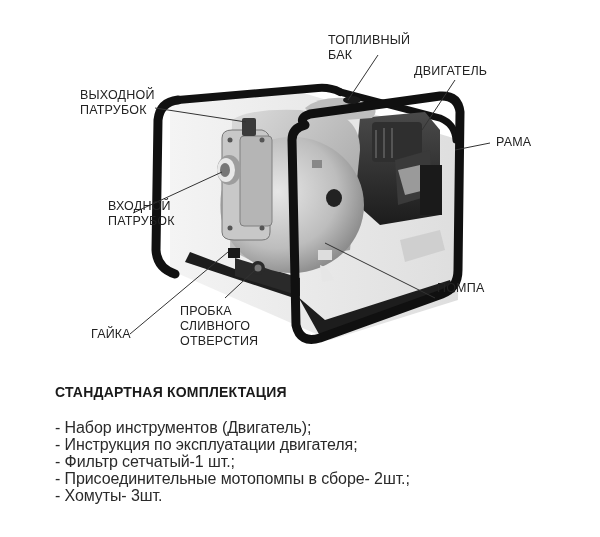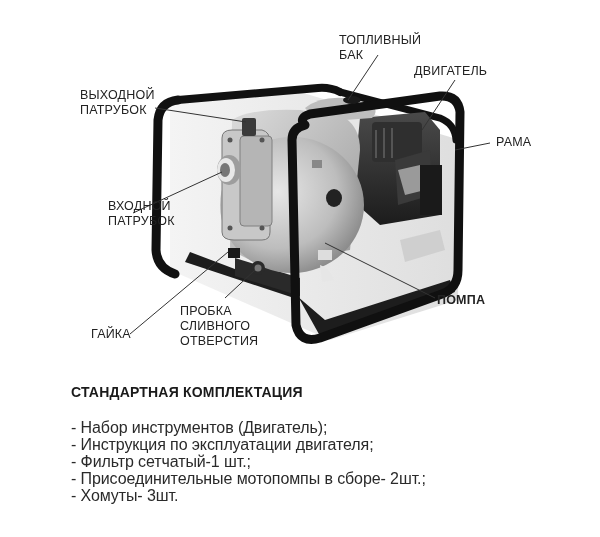--- a/index.html
+++ b/index.html
@@ -12,21 +12,21 @@
     .callout {
       position: absolute;
       font-size: 12.5px;
       line-height: 15px;
       letter-spacing: 0.2px;
       color: #222;
       white-space: nowrap;
     }
     .callout span { display: block; }
 
-    .kit { position: absolute; left: 55px; top: 384px; width: 500px; margin-left: 16px; }
+    .kit { position: absolute; left: 55px; top: 384px; width: 500px; }
     .kit-title {
       font-size: 14px;
       font-weight: bold;
       color: #1a1a1a;
       letter-spacing: 0.2px;
       margin-bottom: 19px;
     }
     .kit-list { list-style: none; }
     .kit-list li {
       font-size: 16px;
@@ -137,21 +137,21 @@
       <line x1="455" y1="80" x2="422" y2="130"></line>
       <line x1="155" y1="108" x2="246" y2="122"></line>
       <line x1="490" y1="143" x2="455" y2="150"></line>
       <line x1="133" y1="213" x2="222" y2="172"></line>
       <line x1="130" y1="334" x2="228" y2="252"></line>
       <line x1="225" y1="298" x2="255" y2="270"></line>
       <line x1="435" y1="298" x2="325" y2="243"></line>
     </g>
   </svg>
 
-  <div class="callout" style="left:339px; top:33px;">
+  <div class="callout" style="left:328px; top:33px;">
     <span>ТОПЛИВНЫЙ</span>
     <span>БАК</span>
   </div>
 
   <div class="callout" style="left:414px; top:64px;">
     <span>ДВИГАТЕЛЬ</span>
   </div>
 
   <div class="callout" style="left:80px; top:88px;">
     <span>ВЫХОДНОЙ</span>
@@ -160,21 +160,21 @@
 
   <div class="callout" style="left:496px; top:135px;">
     <span>РАМА</span>
   </div>
 
   <div class="callout" style="left:64px; top:199px;margin-left:44px;">
     <span>ВХОДНОЙ</span>
     <span>ПАТРУБОК</span>
   </div>
 
-  <div class="callout" style="left:437px; top:293px;font-weight:bold;">
+  <div class="callout" style="left:437px; top:281px;">
     <span>ПОМПА</span>
   </div>
 
   <div class="callout" style="left:91px; top:327px;">
     <span>ГАЙКА</span>
   </div>
 
   <div class="callout" style="left:180px; top:304px;">
     <span>ПРОБКА</span>
     <span>СЛИВНОГО</span>

